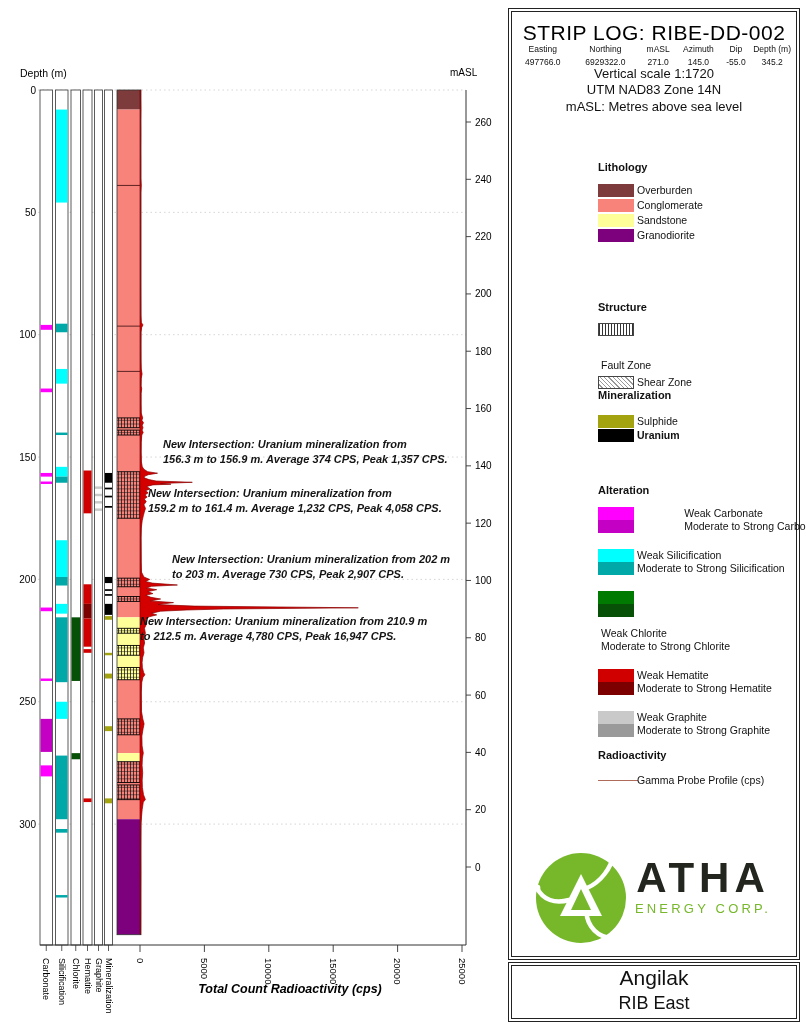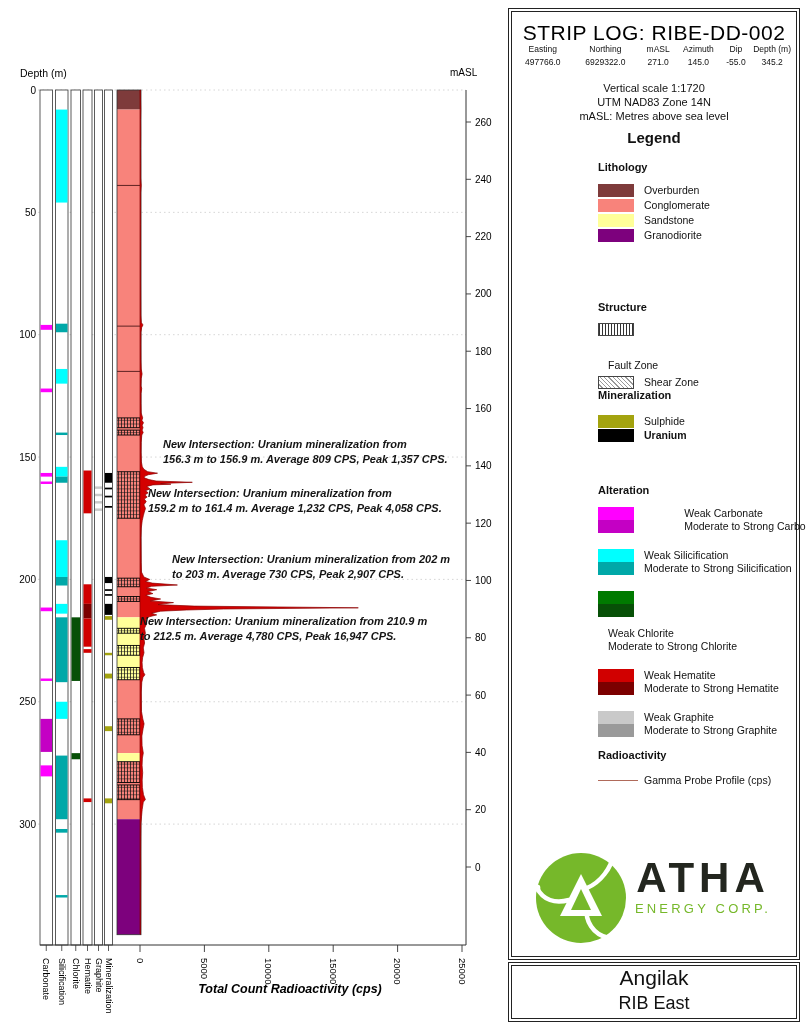--- a/index.html
+++ b/index.html
@@ -10,35 +10,35 @@
        font-size:11px;line-height:1.32;color:#141414;}
   
   .right-panel{position:absolute;left:508px;top:8px;width:290px;height:950px;
                border:1px solid #222;z-index:2;}
   .right-panel .inner{position:absolute;left:2px;top:2px;right:2px;bottom:2px;border:1px solid #222;}
   .panel-title{position:absolute;left:0;top:12px;width:100%;text-align:center;
                font-size:21px;letter-spacing:0.5px;color:#000;}
   .collar{position:absolute;left:6px;top:34px;width:278px;display:flex;}
   .collar .cell{text-align:center;font-size:8.5px;line-height:1.5;}
   .collar .cell .h{white-space:nowrap;}
-  .scale-lines{position:absolute;left:0;top:73px;width:100%;text-align:center;
-               font-size:11px;line-height:1.25;}
+  .scale-lines{position:absolute;left:0;top:57px;width:100%;text-align:center;
+               font-size:13px;line-height:1.25;}
   .legend-title{position:absolute;left:0;top:120px;width:100%;text-align:center;
                 font-size:15px;font-weight:bold;}
   .lsec{position:absolute;left:56px;width:228px;padding-left:33px;}
   .lsec .lhead{font-size:11px;font-weight:bold;}
   .litem{display:flex;align-items:flex-start;}
   .swcol{width:36px;flex:0 0 36px;}
   .sw{width:36px;height:13px;}
   .sw-fault{background:repeating-linear-gradient(90deg,#333 0,#333 1px,#fff 1px,#fff 3px);
             border:1px solid #444;box-sizing:border-box;}
   .sw-shear{background:repeating-linear-gradient(45deg,#fff 0,#fff 2px,#999 2px,#999 3px);
             border:1px solid #444;box-sizing:border-box;}
   .sw-line{width:40px;height:0;border-top:1.5px solid #b06a5a;margin-top:6px;}
-  .lbls{margin-left:10px;font-size:10.5px;}
+  .lbls{margin-left:3px;font-size:10.5px;}
   .lbls div{height:13px;line-height:13px;white-space:nowrap;}
   .logo-wrap{position:absolute;left:8px;top:833px;width:274px;height:112px;}
   
   .footer-box{position:absolute;left:508px;top:962px;width:290px;height:58px;
               border:1px solid #222;z-index:2;}
   .footer-box .inner{position:absolute;left:2px;top:2px;right:2px;bottom:2px;border:1px solid #222;}
   .proj{position:absolute;left:0;top:3px;width:100%;text-align:center;font-size:21px;}
   .area{position:absolute;left:0;top:30px;width:100%;text-align:center;font-size:18px;}
 </style>
 </head>
@@ -278,21 +278,21 @@
         <text x="397.6" y="958" font-size="9.5" font-family="Liberation Sans, sans-serif" text-anchor="start" dominant-baseline="central" transform="rotate(90 397.6 958)">20000</text>
         <line x1="462" y1="945" x2="462" y2="952" stroke="#333" stroke-width="0.9"></line>
         <text x="462" y="958" font-size="9.5" font-family="Liberation Sans, sans-serif" text-anchor="start" dominant-baseline="central" transform="rotate(90 462 958)">25000</text>
         <text x="290" y="993" font-size="12.5" font-family="Liberation Sans, sans-serif" font-weight="bold" font-style="italic" text-anchor="middle">Total Count Radioactivity (cps)</text>
       </g>
     </svg>
 
   <div id="annotations">
       <div class="ann" style="left: 163px; top: 437px; width: 302px;">
         <div>New Intersection: Uranium mineralization from</div>
-        <div>156.3 m to 156.9 m. Average 809 CPS, Peak 1,357 CPS.</div>
+        <div>156.3 m to 156.9 m. Average 374 CPS, Peak 1,357 CPS.</div>
       </div>
       <div class="ann" style="left: 148px; top: 486px; width: 322px;">
         <div>New Intersection: Uranium mineralization from</div>
         <div>159.2 m to 161.4 m. Average 1,232 CPS, Peak 4,058 CPS.</div>
       </div>
       <div class="ann" style="left: 172px; top: 552px; width: 302px;">
         <div>New Intersection: Uranium mineralization from 202 m</div>
         <div>to 203 m. Average 730 CPS, Peak 2,907 CPS.</div>
       </div>
       <div class="ann" style="left: 140px; top: 614px; width: 334px;">
@@ -328,21 +328,20 @@
         <div class="cell" style="flex-basis: 15%;">
           <div class="h">Depth (m)</div>
           <div>345.2</div>
         </div>
       </div>
     <div class="scale-lines" id="scale-lines">
         <div>Vertical scale 1:1720</div>
         <div>UTM NAD83 Zone 14N</div>
         <div>mASL: Metres above sea level</div>
       </div>
-    <div class="legend-title">Legend</div>
     <div id="legend-sections">
         <div class="lsec" style="top: 152px;">
           <div class="lhead">Lithology</div>
           <div style="margin-top: 11px;">
             <div class="litem" style="margin-bottom: 2px;">
               <div class="swcol">
                 <div class="sw" style="background: rgb(126, 59, 59);"></div>
               </div>
               <div class="lbls">
                 <div>Overburden</div>

